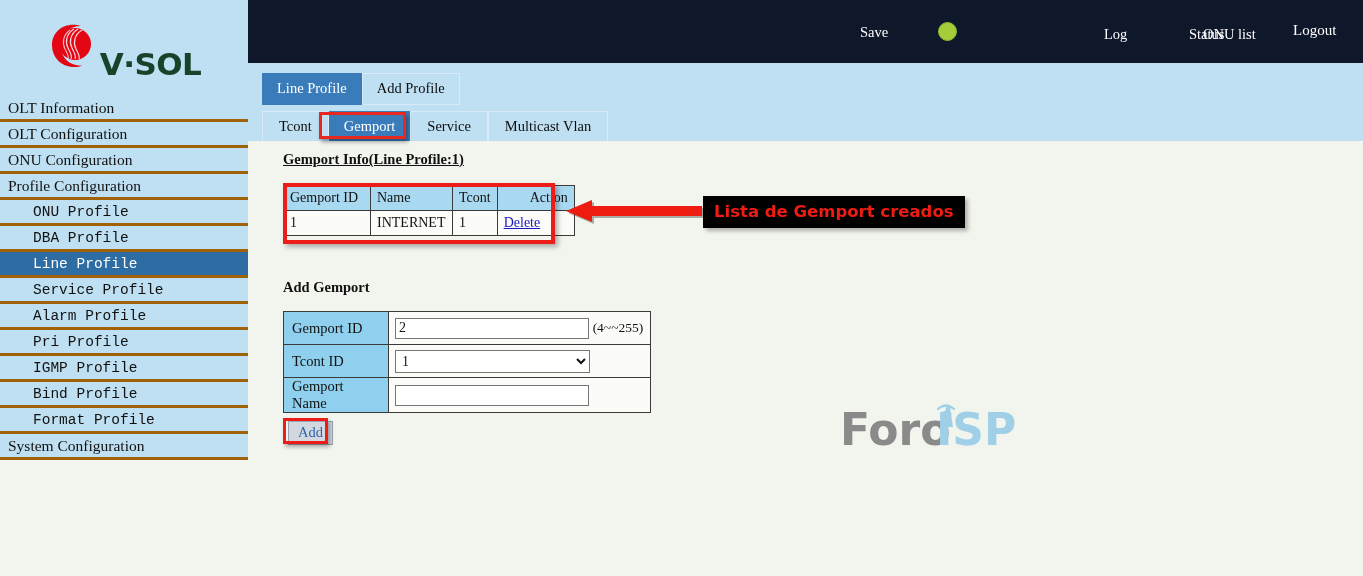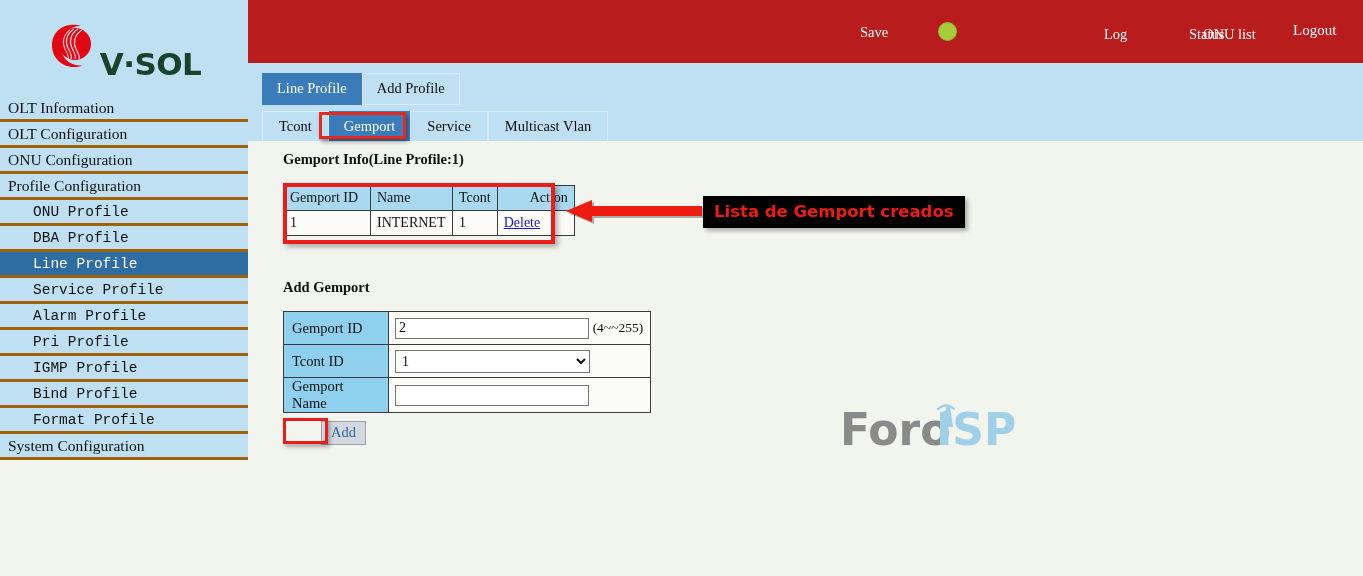--- a/index.html
+++ b/index.html
@@ -28,21 +28,21 @@
     font-size: 31px;
     color: #17432b;
     letter-spacing: -0.5px;
     margin-top: 36px;
   }
 
   
   .header {
     position: absolute; left: 248px; top: 0;
     width: 1115px; height: 80px;
-    background: #b91c1c;
+    background: #0f172a;
   }
   .header-link {
     position: absolute;
     color: #ffffff;
     font-size: 14.5px;
     font-family: "Liberation Serif", serif;
     white-space: nowrap;
     cursor: pointer;
   }
   .hl-save   { left: 612px; top: 24px; }
@@ -121,21 +121,21 @@
     background: #f2f4ee;
   }
 
   .sec-title {
     position: absolute;
     font-family: "Liberation Serif", serif;
     font-weight: bold;
     font-size: 14.5px;
     color: #111;
   }
-  .t-gemport-info { left: 35px; top: 10px; }
+  .t-gemport-info { left: 35px; top: 10px; text-decoration: underline; }
   .t-add-gemport  { left: 35px; top: 138px; }
 
   
   .info-table {
     position: absolute; left: 35px; top: 44px;
     border-collapse: collapse;
     font-family: "Liberation Serif", serif;
     font-size: 14px;
     background: #fbfbf7;
   }
@@ -224,21 +224,20 @@
   .add-btn {
     position: absolute; left: 40px; top: 280px;
     background: #d3d8e0;
     border: 1px solid #9aa3ae;
     color: #2d63a8;
     font-family: "Liberation Serif", serif;
     font-size: 14.5px;
     padding: 2px 9px 3px 9px;
     cursor: pointer;
     line-height: 17px;
-    margin-left: 33px;
   }
   .hl-box-add {
     position: absolute;
     left: 283px; top: 418px;
     width: 45px; height: 26px;
     border: 3px solid #ec1c18;
     box-shadow: 2px 3px 4px rgba(0,0,0,0.3);
     pointer-events: none;
     z-index: 5;
   }

